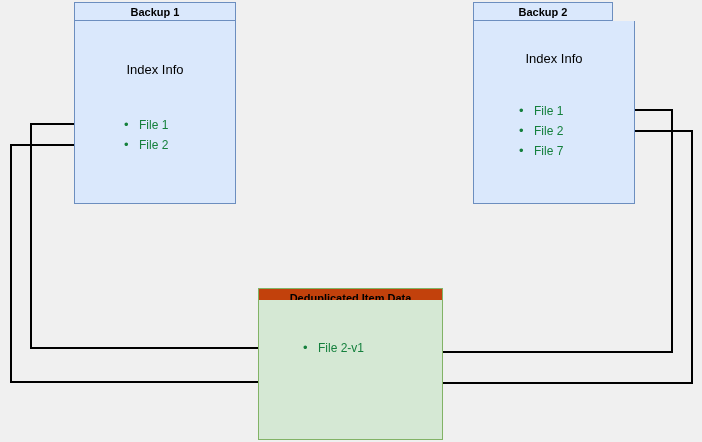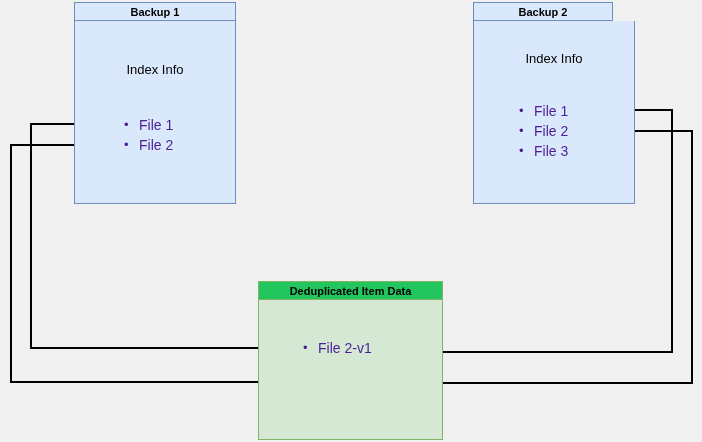--- a/index.html
+++ b/index.html
@@ -48,42 +48,43 @@
     font-weight: bold;
     color: #000;
     text-align: center;
     line-height: 19px;
     height: 19px;
   }
   .green-box {
     position: absolute;
     box-sizing: border-box;
     border: 1.5px solid #82b366;
-    background: #22c55e;
+    background: #c2410c;
+    margin-top: 7px;
   }
   .green-body {
     position: absolute;
     box-sizing: border-box;
     border: 1.5px solid #82b366;
     border-top: none;
     background: #d5e8d4;
   }
   .section-label {
     position: absolute;
     font-size: 13px;
     color: #000;
     text-align: center;
   }
   .bullet-list {
     position: absolute;
     margin: 0;
     padding: 0;
     list-style: none;
-    font-size: 14px;
-    color: #4c1d95;
+    font-size: 12px;
+    color: #15803d;
   }
   .bullet-list li {
     position: relative;
     padding-left: 15px;
     line-height: 20px;
     white-space: nowrap;
   }
   .bullet-list li:before {
     content: "\2022";
     position: absolute;
@@ -127,21 +128,21 @@
   </ul>
 
   <div class="box" style="left:473px; top:2px; width:140px; height:19px;">
     <div class="box-title">Backup 2</div>
   </div>
   <div class="box-body" style="left:473px; top:21px; width:162px; height:183px;"></div>
   <div class="section-label" style="left:473px; top:51px; width:162px;">Index Info</div>
   <ul class="bullet-list" style="left:519px; top:101px;">
     <li>File 1</li>
     <li>File 2</li>
-    <li>File 3</li>
+    <li>File 7</li>
   </ul>
 
   <div class="green-box" style="left:258px; top:281px; width:185px; height:19px;">
     <div class="box-title">Deduplicated Item Data</div>
   </div>
   <div class="green-body" style="left:258px; top:300px; width:185px; height:140px;"></div>
   <ul class="bullet-list" style="left:303px; top:338px;">
     <li>File 2-v1</li>
   </ul>
 

